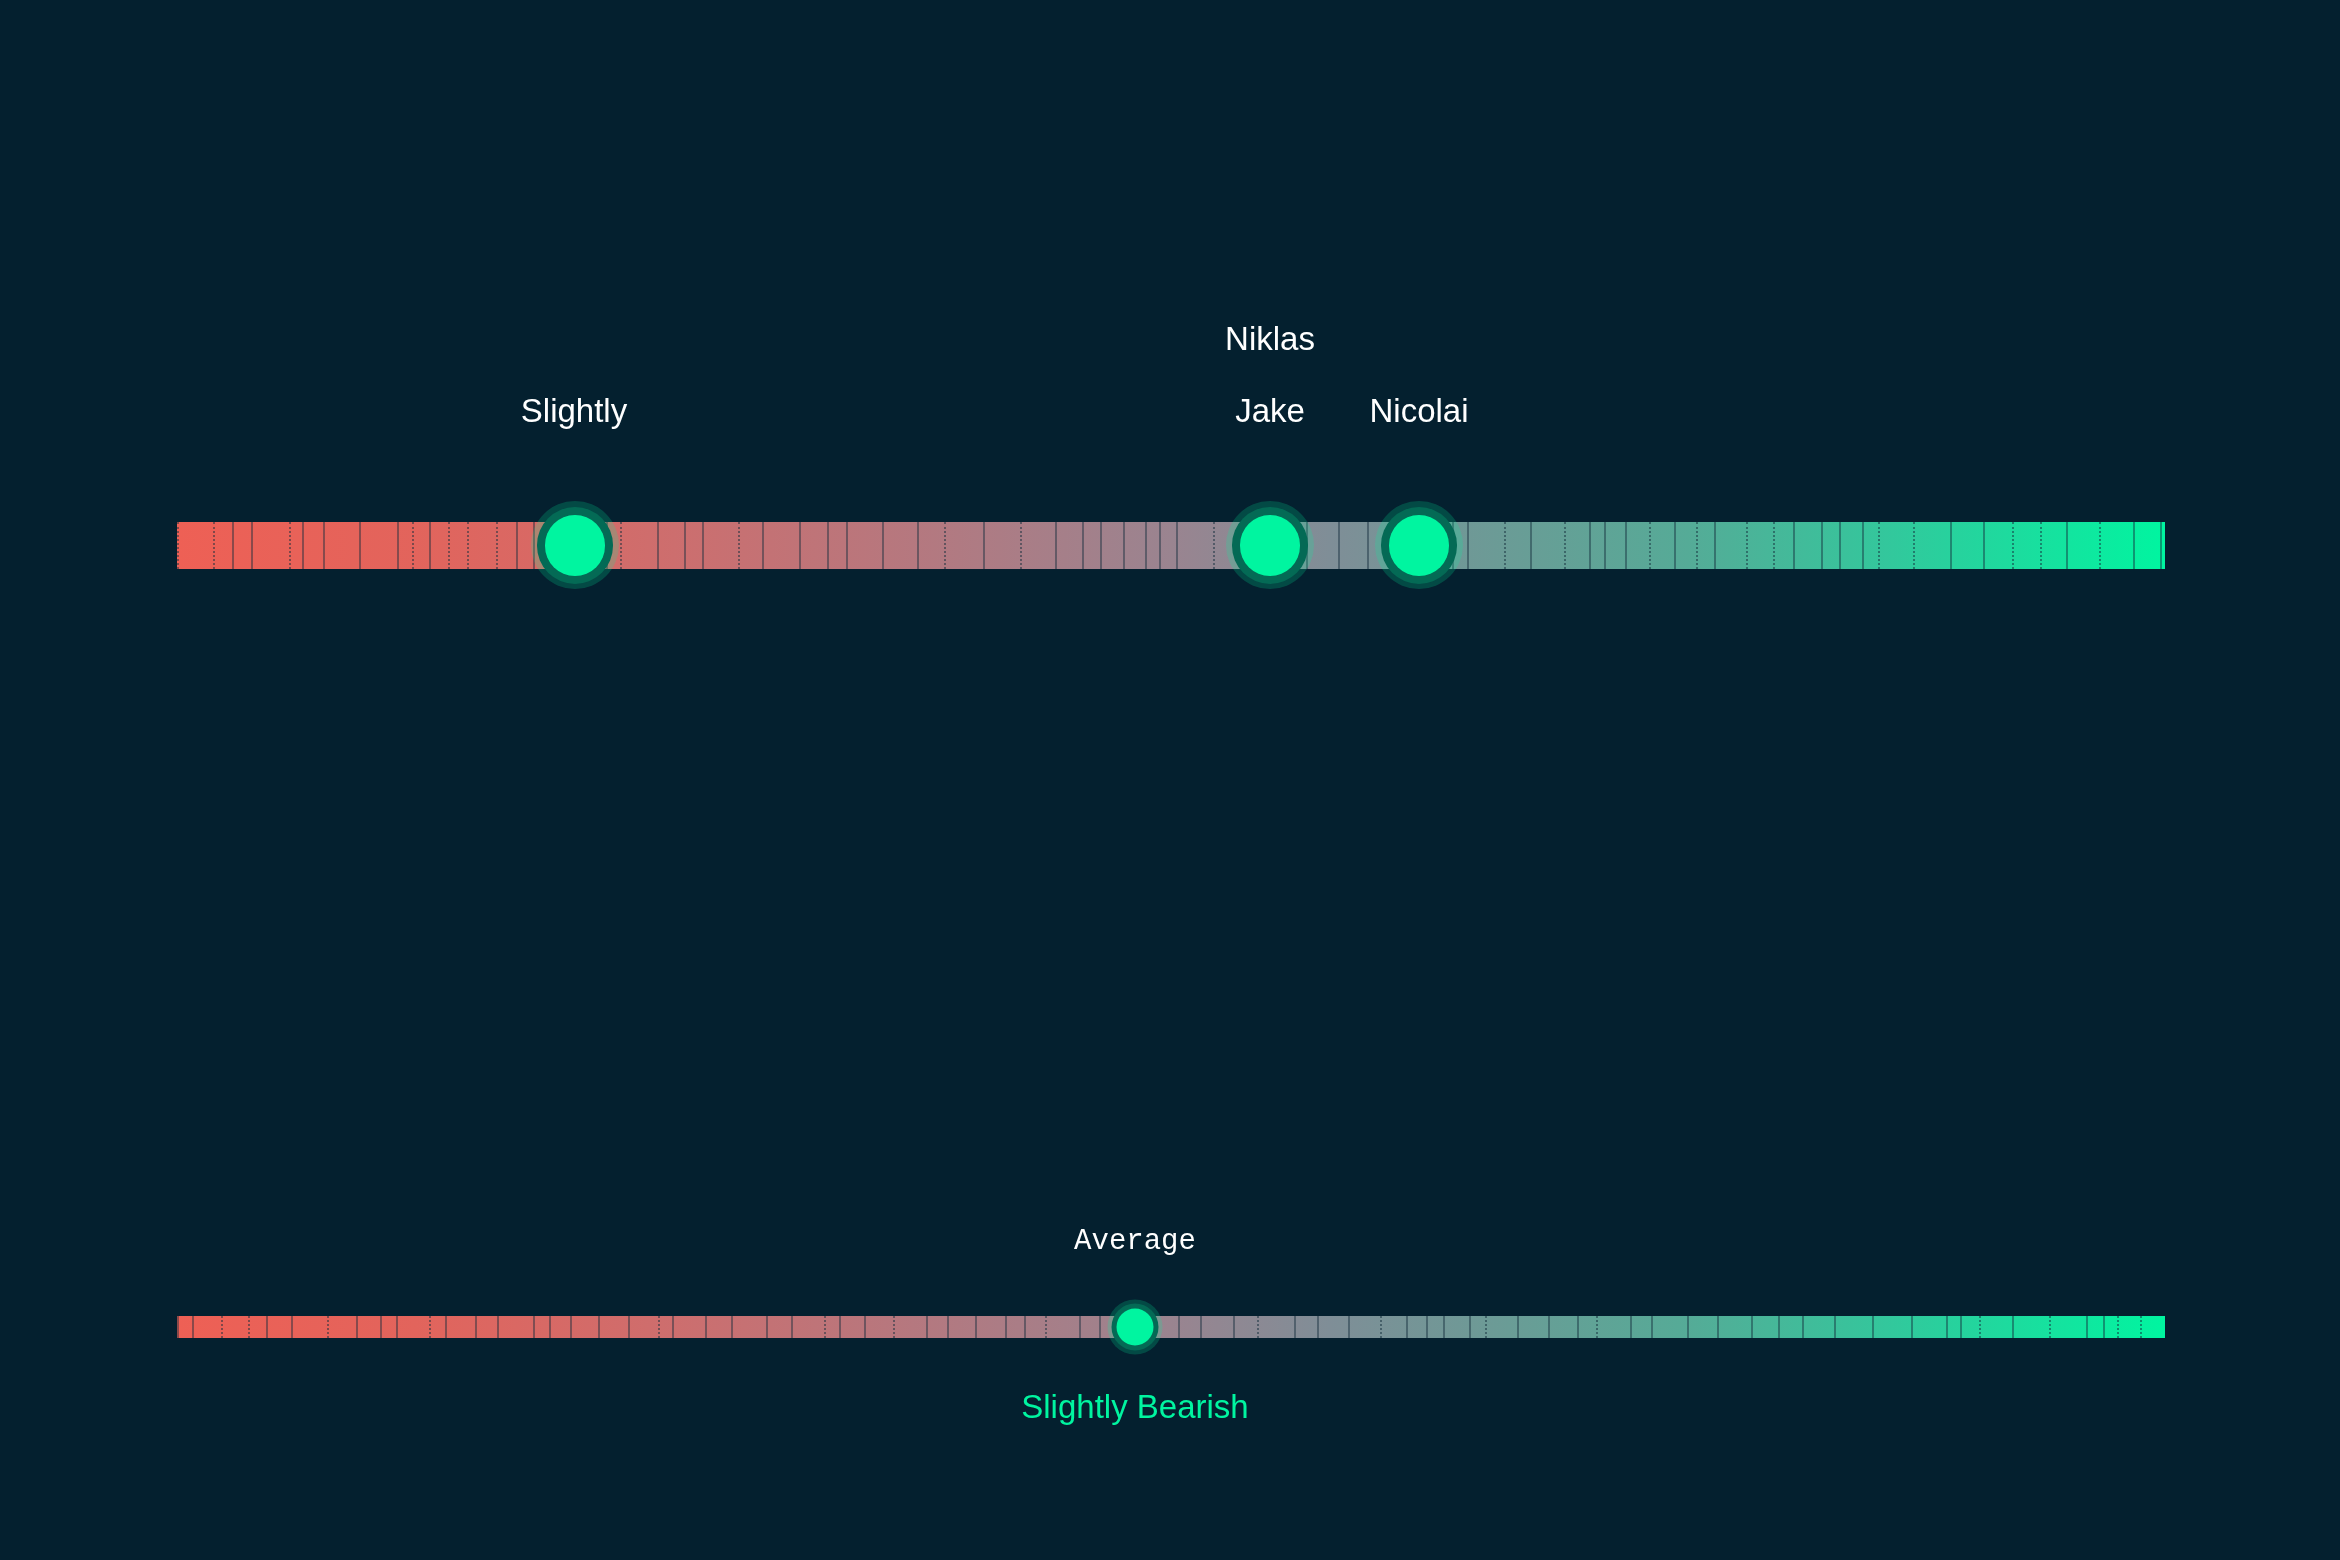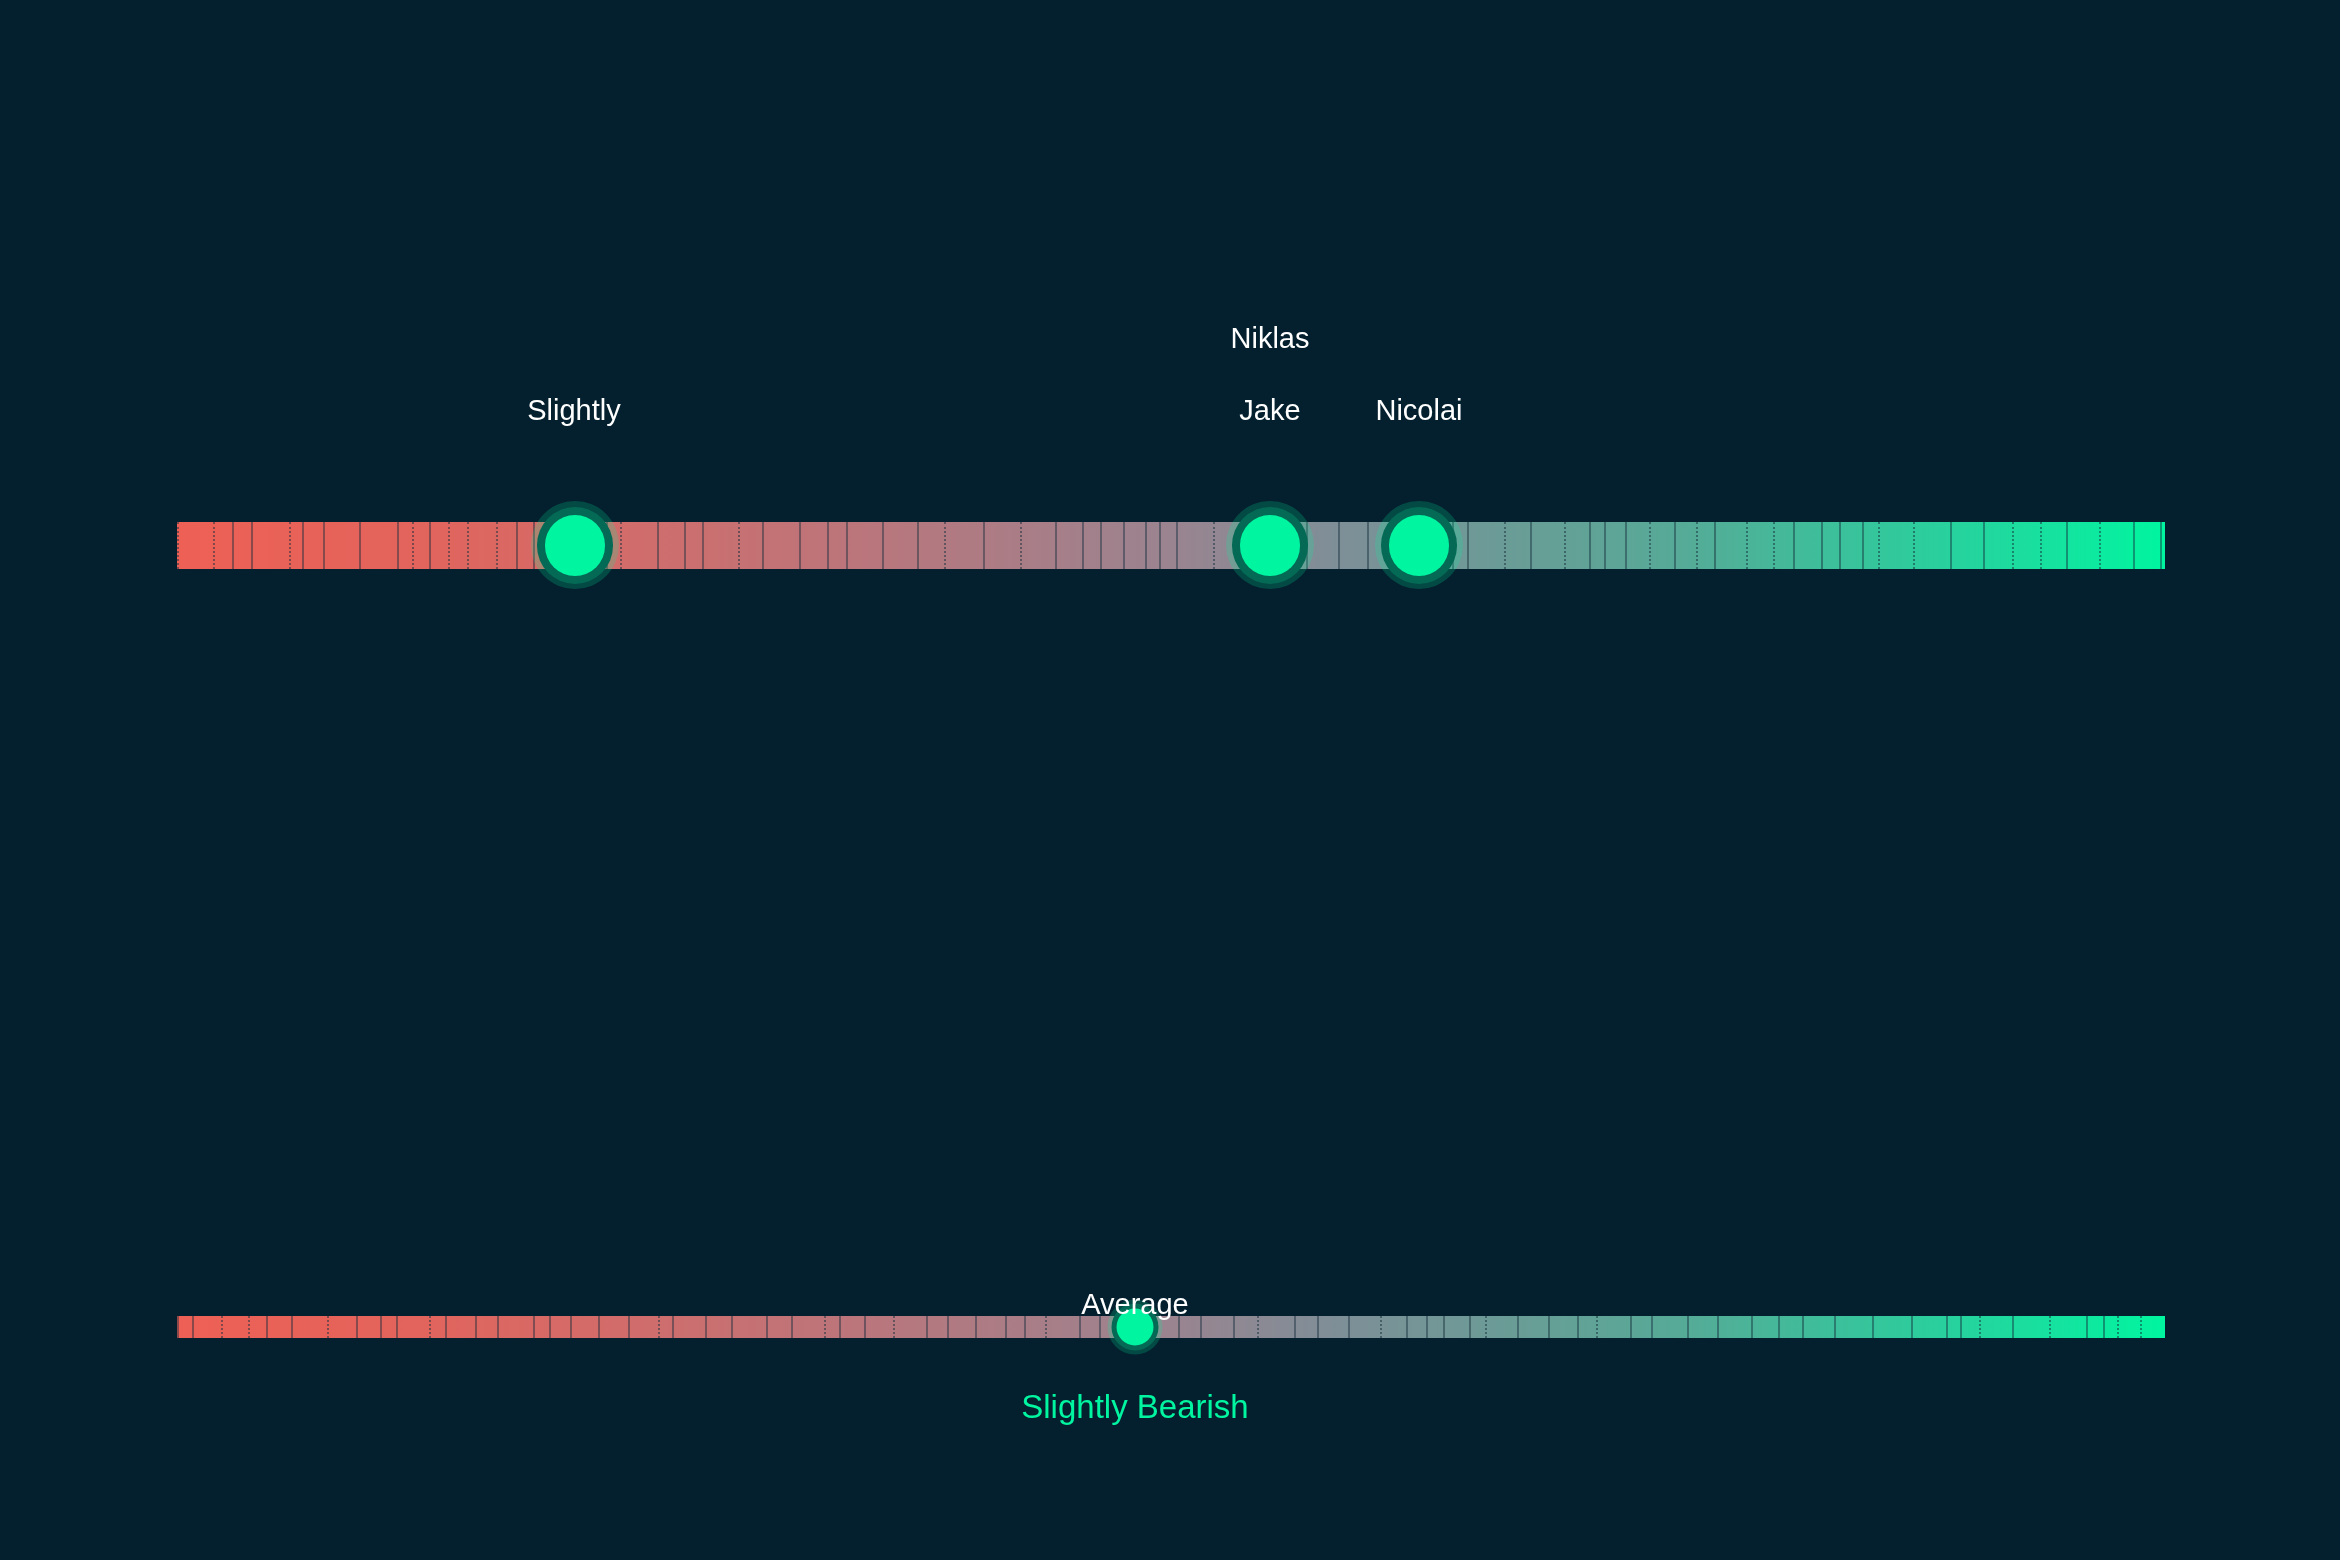--- a/index.html
+++ b/index.html
@@ -75,21 +75,21 @@
   
   .marker-sm { width:55px; height:55px; }
   .marker-sm .ring { inset:3.9px; }
   .marker-sm .core { inset:8.8px; }
 
   
   .name-label {
     position:absolute;
     transform:translateX(-50%);
     color:#ffffff;
-    font-size:29px;
+    font-size:33px;
     line-height:33px;
     white-space:nowrap;
     text-align:right;
   }
   .avg-label {
     position:absolute;
     transform:translateX(-50%);
     color:#ffffff;
     font-size:29px;
     line-height:33px;
@@ -305,18 +305,18 @@
 
     <div id="bot-markers">
         <div class="marker marker-sm" style="left: 958px; top: 11.2px;">
           <div class="halo"></div>
           <div class="ring"></div>
           <div class="core"></div>
         </div>
       </div>
   </div>
 
-  <div class="avg-label" id="avg-label-el" style="top: 1288px; left: 1135px;">Average</div>
+  <div class="avg-label" id="avg-label-el" style="top: 1225px; left: 1135px; font-family: Liberation Mono, monospace;">Average</div>
 
   <div class="verdict" id="verdict-el" style="top: 1387px; left: 1135px;">Slightly Bearish</div>
 
 </div>
 
 
 </body></html>

